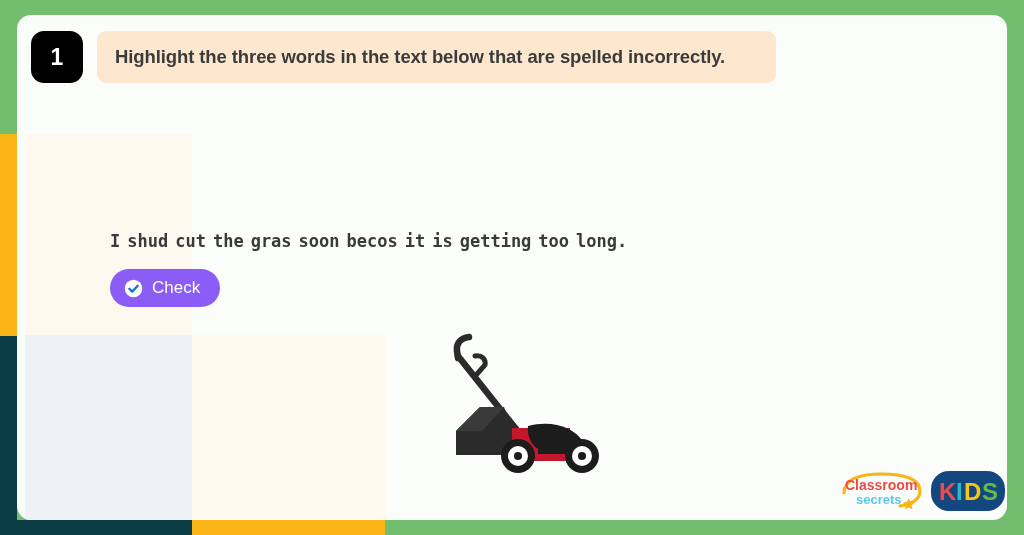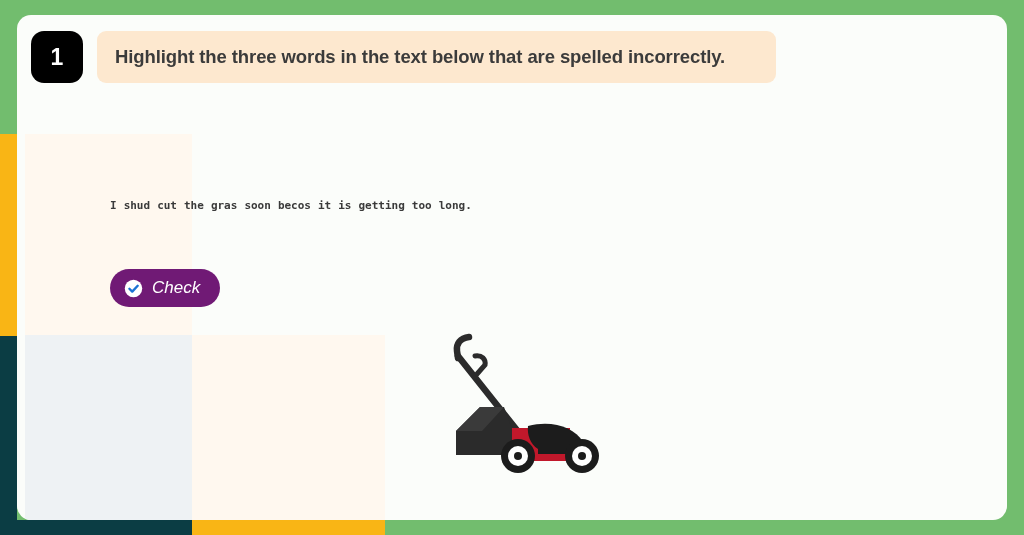--- a/index.html
+++ b/index.html
@@ -130,23 +130,23 @@
     font-size: 18.5px;
     font-weight: bold;
     color: #3b3b3b;
     letter-spacing: -0.1px;
   }
 
   
   #sentence {
     position: absolute;
     left: 93px;
-    top: 184px;
+    top: 216px;
     font-family: "DejaVu Sans Mono", "Liberation Mono", monospace;
-    font-size: 11px;
+    font-size: 17px;
     font-weight: bold;
     color: #3a3a3a;
     white-space: nowrap;
   }
   #sentence .w {
     display: inline-block;
     cursor: pointer;
   }
   #sentence .sp {
     display: inline-block;
@@ -156,28 +156,27 @@
     display: inline-block;
   }
 
   
   #check-button {
     position: absolute;
     left: 93px;
     top: 254px;
     height: 38px;
     padding: 0 20px 0 14px;
-    background: #701a75;
+    background: #8b5cf6;
     border: none;
     border-radius: 19px;
     display: flex;
     align-items: center;
     gap: 9px;
     cursor: pointer;
-    font-style: italic;
   }
   #check-button .label {
     color: #ffffff;
     font-size: 17px;
     font-family: "Liberation Sans", sans-serif;
   }
   #check-icon {
     width: 19px;
     height: 19px;
     flex: none;
@@ -263,15 +262,31 @@
       <rect x="96" y="114" width="48" height="12" fill="#1c1c1c"></rect>
 
       <circle cx="76" cy="128" r="17" fill="#1c1c1c"></circle>
       <circle cx="76" cy="128" r="10" fill="#ffffff"></circle>
       <circle cx="76" cy="128" r="4" fill="#1c1c1c"></circle>
       <circle cx="140" cy="128" r="17" fill="#1c1c1c"></circle>
       <circle cx="140" cy="128" r="10" fill="#ffffff"></circle>
       <circle cx="140" cy="128" r="4" fill="#1c1c1c"></circle>
     </svg>
 
+    <div id="logos">
+      <svg id="cs-logo" viewBox="0 0 84 40">
+        <path d="M4 22 C4 8 20 3 42 3 C64 3 80 8 80 20 C80 28 72 33 60 35" fill="none" stroke="#f9b515" stroke-width="3.2" stroke-linecap="round"></path>
+        <text id="cs-line1" x="5" y="19" font-family="'Liberation Sans', sans-serif" font-size="14" font-weight="bold" fill="#ef4a46">Classroom</text>
+        <text id="cs-line2" x="16" y="33" font-family="'Liberation Sans', sans-serif" font-size="13" font-weight="bold" fill="#5ec7e8">secrets</text>
+        <path d="M70 29 l2.2 4.6 5 .6 -3.7 3.4 1 5 -4.5 -2.5 -4.5 2.5 1 -5 -3.7 -3.4 5 -.6 Z" fill="#f9b515" transform="translate(-1,-3) scale(0.82) translate(15,8)"></path>
+      </svg>
+
+      <svg id="kids-logo" viewBox="0 0 76 42">
+        <rect x="1" y="1" width="74" height="40" rx="18" ry="18" fill="#14477f"></rect>
+        <text id="kids-k" x="9" y="30" font-family="'Liberation Sans', sans-serif" font-size="24" font-weight="bold" fill="#ef4a46">K</text>
+        <text id="kids-i" x="26" y="30" font-family="'Liberation Sans', sans-serif" font-size="24" font-weight="bold" fill="#2fb8c4">I</text>
+        <text id="kids-d" x="34" y="30" font-family="'Liberation Sans', sans-serif" font-size="24" font-weight="bold" fill="#f5c518">D</text>
+        <text id="kids-s" x="52" y="30" font-family="'Liberation Sans', sans-serif" font-size="24" font-weight="bold" fill="#62bb46">S</text>
+      </svg>
+    </div>
 
   </div>
 </div>
 
 </body></html>

